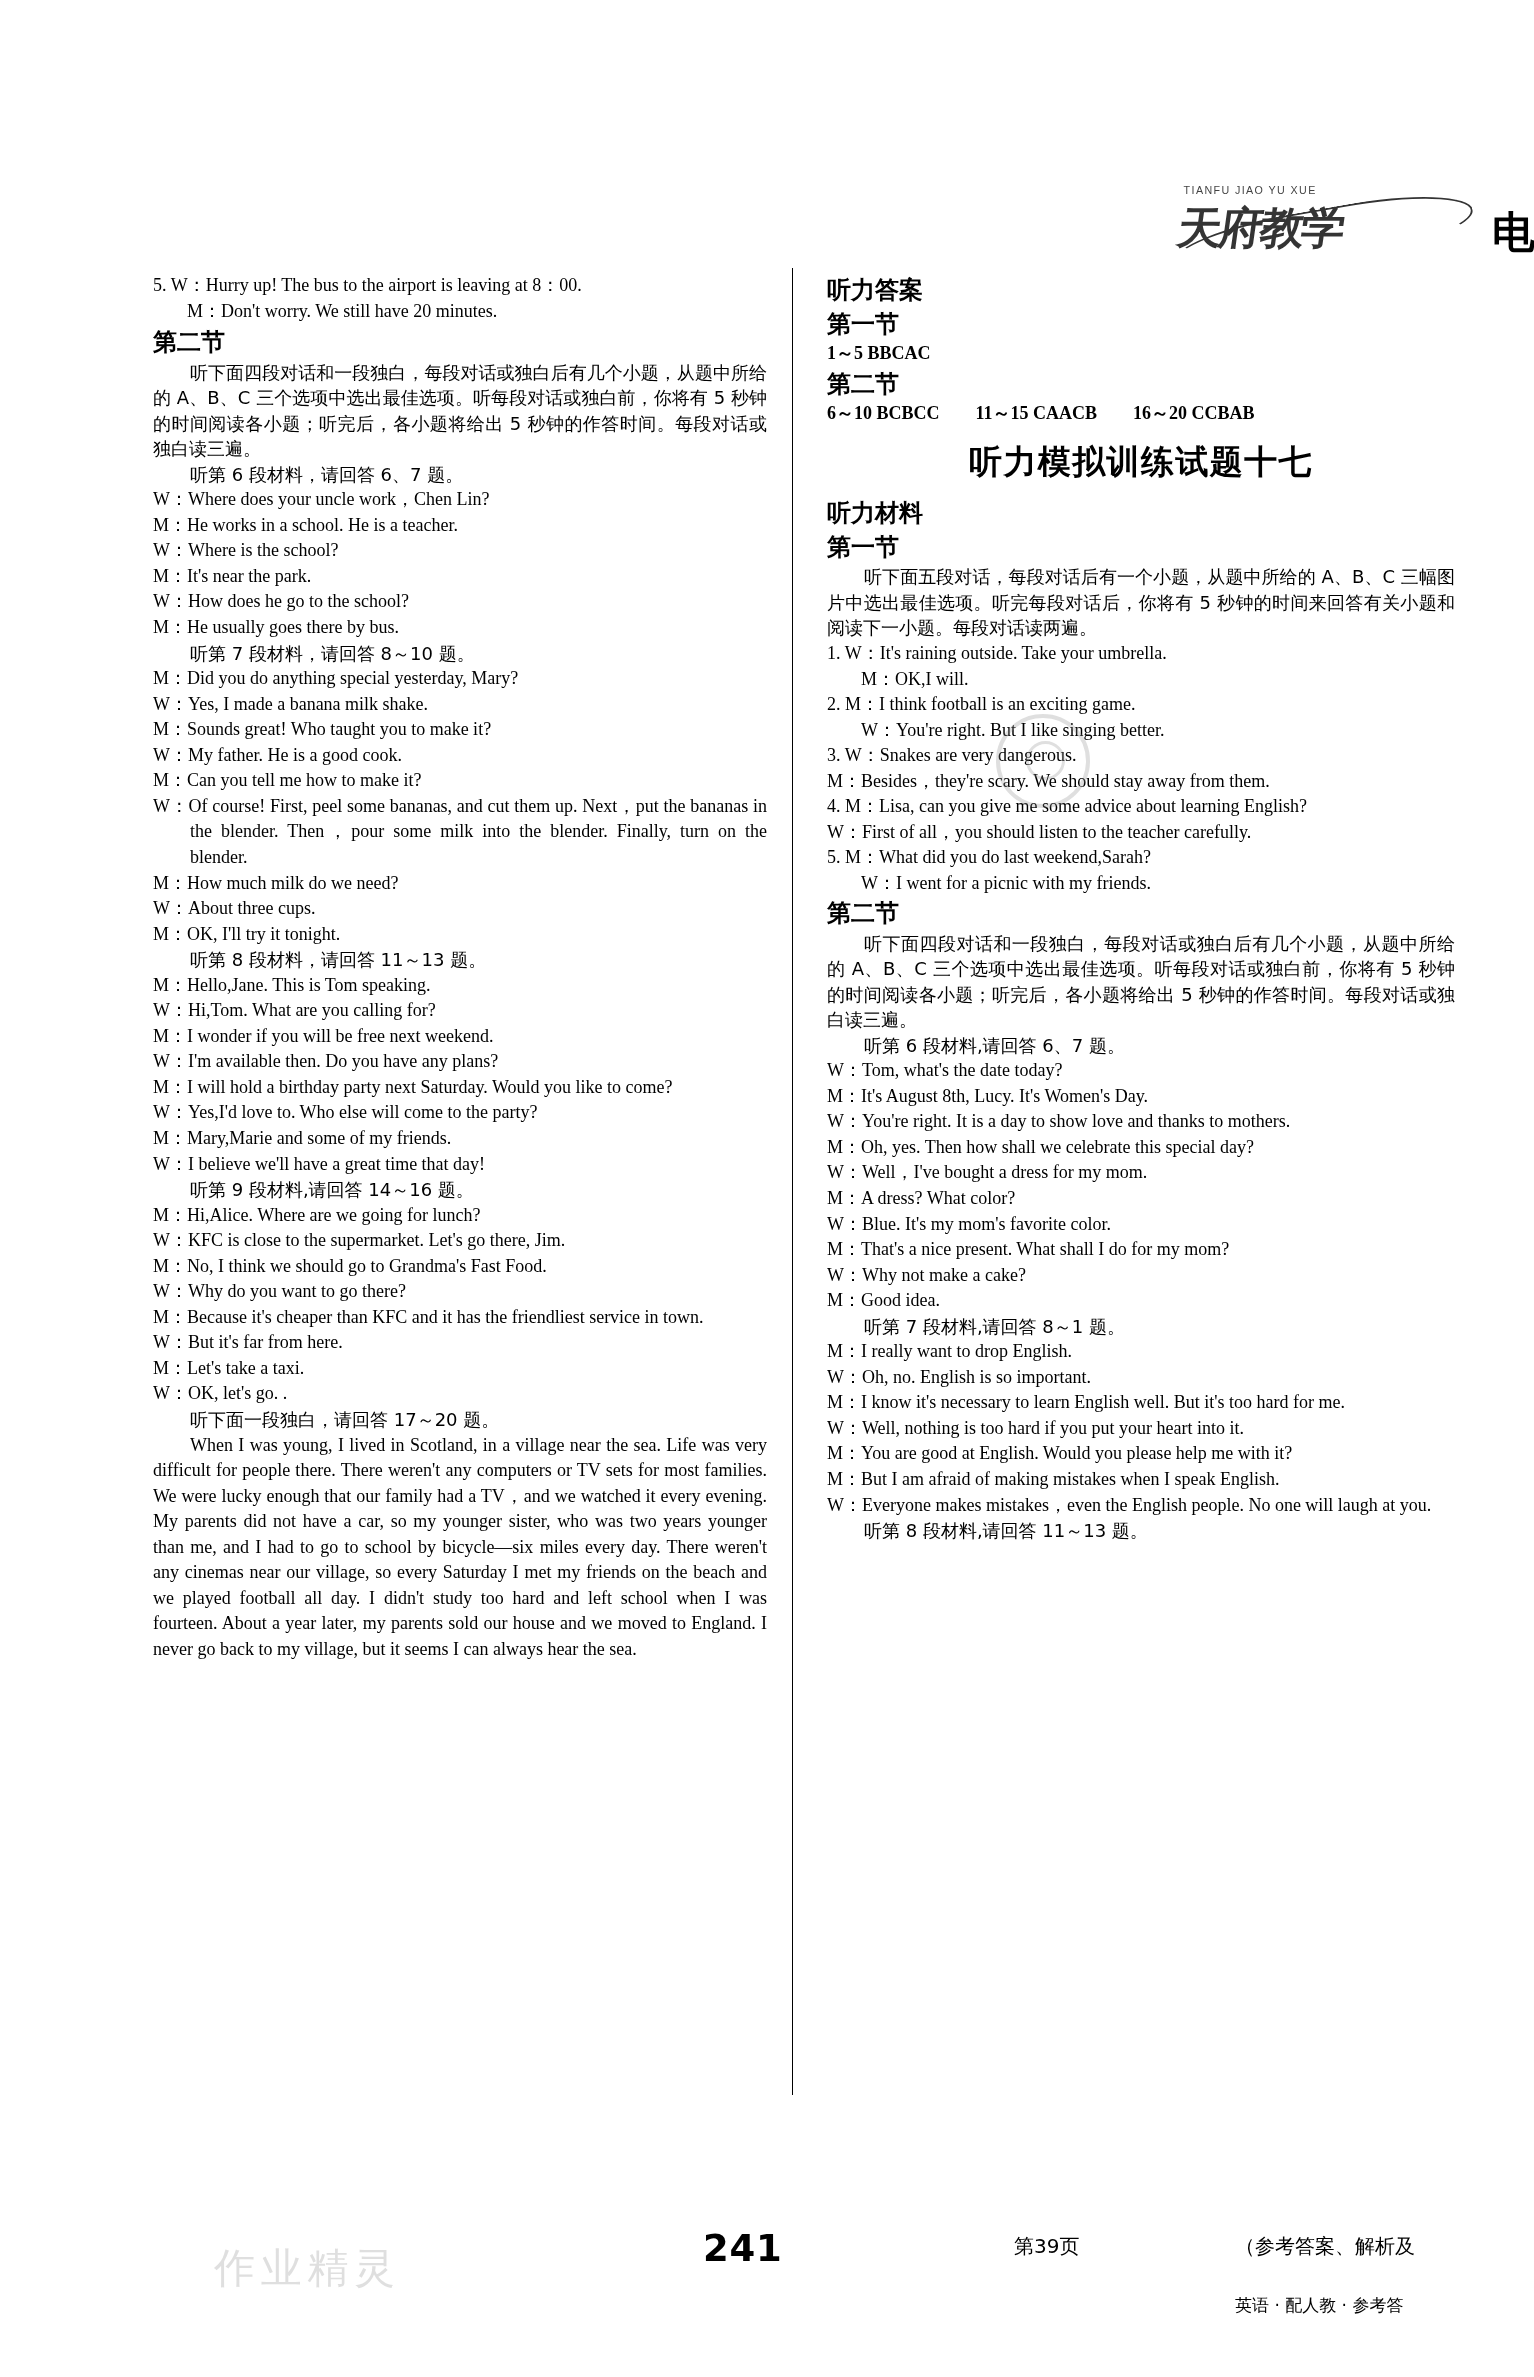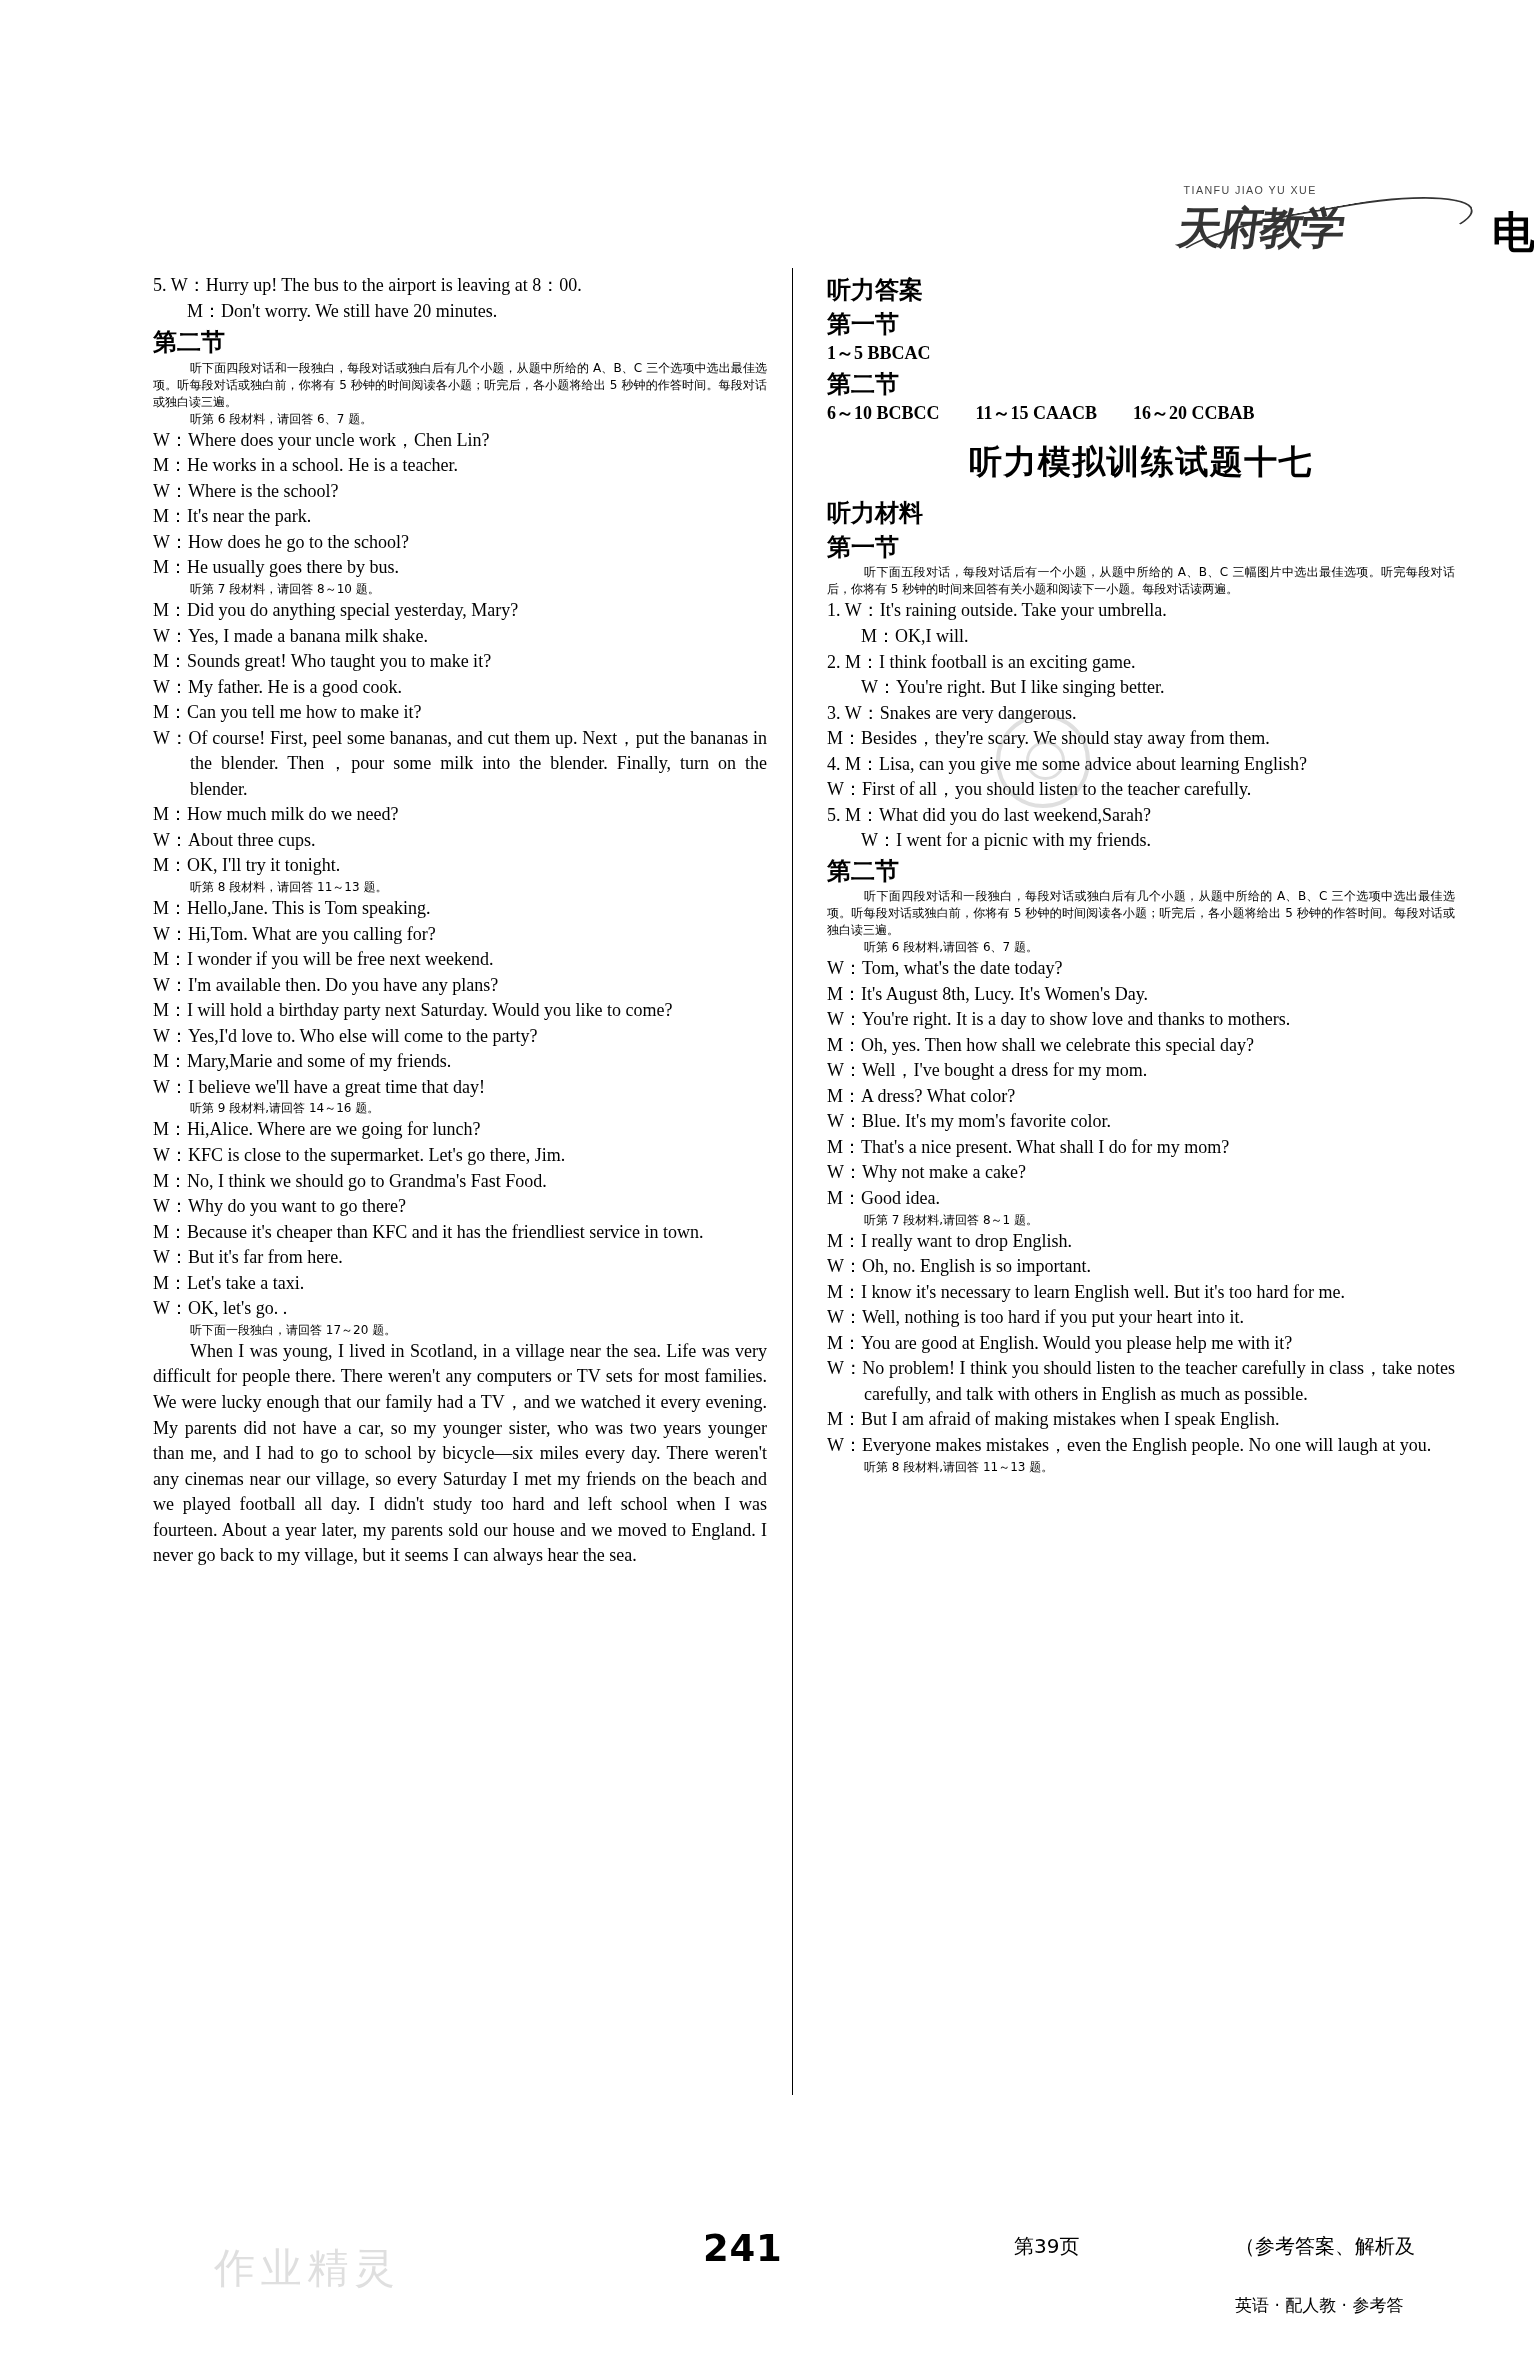--- a/index.html
+++ b/index.html
@@ -105,21 +105,21 @@
   .hang2 {
     padding-left: 50px;
     text-indent: -50px;
   }
   .hang3 {
     padding-left: 34px;
     text-indent: 0;
   }
   .cn {
     font-family: "DejaVu Sans", "Liberation Sans", sans-serif;
-    font-size: 12px;
+    font-size: 18px;
   }
   .bold { font-weight: bold; }
   .just {
     text-align: justify;
     text-justify: inter-word;
   }
   .blk { margin-top: 1.4px; }
 
   .section-title {
     font-family: "DejaVu Sans", "Liberation Sans", sans-serif;
@@ -304,21 +304,20 @@
     <div class="ln hang">M：That's a nice present. What shall I do for my mom?</div>
     <div class="ln hang">W：Why not make a cake?</div>
     <div class="ln hang">M：Good idea.</div>
 
     <div class="ln cn indent1">听第 7 段材料,请回答 8～1 题。</div>
     <div class="ln hang">M：I really want to drop English.</div>
     <div class="ln hang">W：Oh, no. English is so important.</div>
     <div class="ln hang just">M：I know it's necessary to learn English well. But it's too hard for me.</div>
     <div class="ln hang">W：Well, nothing is too hard if you put your heart into it.</div>
     <div class="ln hang just">M：You are good at English. Would you please help me with it?</div>
-    <div class="ln hang just">W：No problem! I think you should listen to the teacher carefully in class，take notes carefully, and talk with others in English as much as possible.</div>
     <div class="ln hang just">M：But I am afraid of making mistakes when I speak English.</div>
     <div class="ln hang just">W：Everyone makes mistakes，even the English people. No one will laugh at you.</div>
 
     <div class="ln cn indent1">听第 8 段材料,请回答 11～13 题。</div>
   </div>
 
   <div class="wm wm-big">作业精灵</div>
   <div class="wm-circle"></div>
 
   <div class="page-num">241</div>

